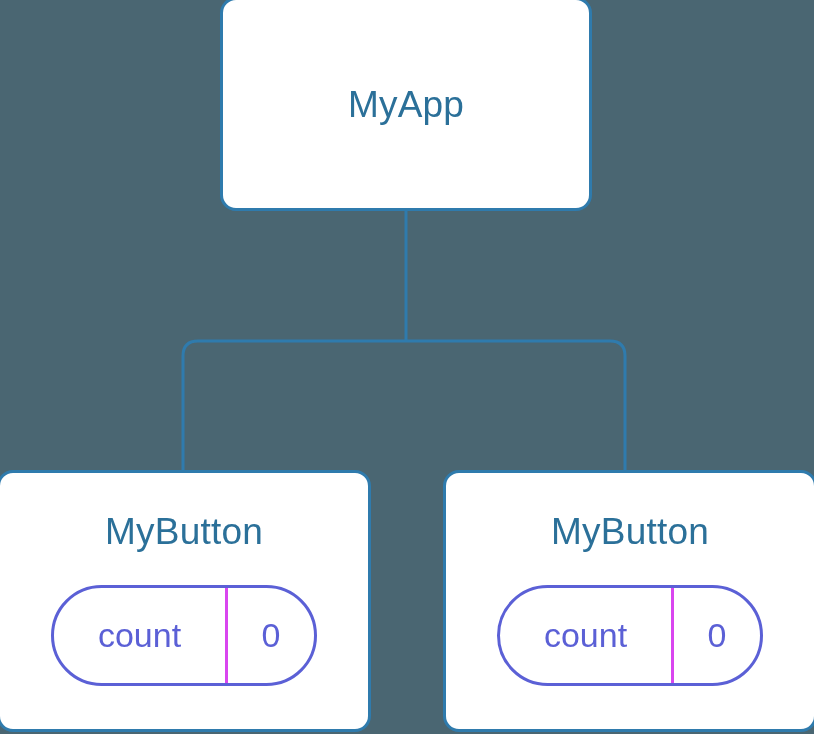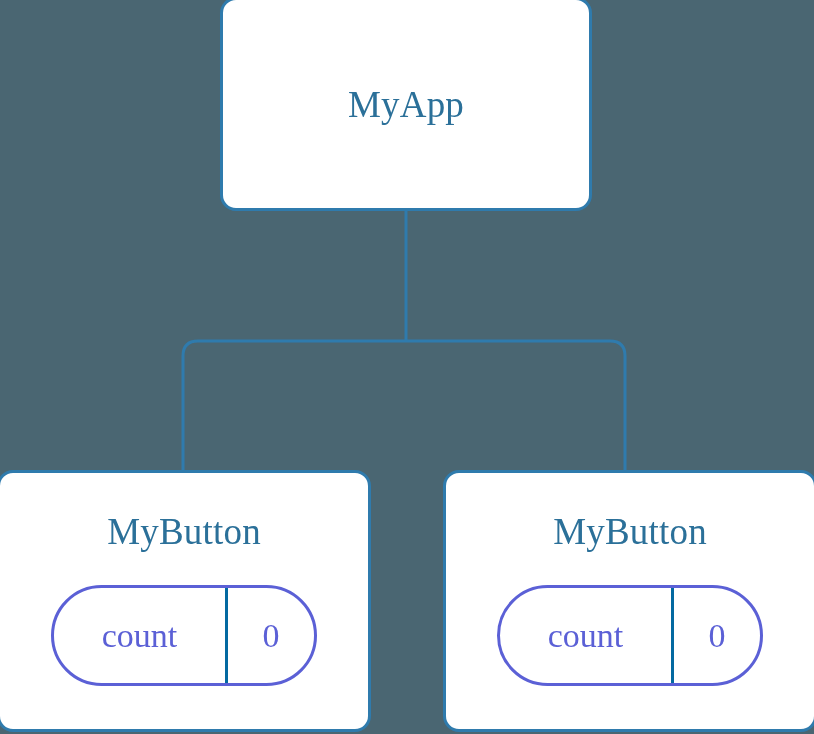--- a/index.html
+++ b/index.html
@@ -7,21 +7,21 @@
     margin: 0;
     padding: 0;
     background: #4a6672;
   }
   #stage {
     position: relative;
     width: 814px;
     height: 734px;
     background: #4a6672;
     overflow: hidden;
-    font-family: Liberation Serif, serif;
+    font-family: Liberation Sans, sans-serif;
   }
   #edges {
     position: absolute;
     left: 0;
     top: 0;
     width: 814px;
     height: 734px;
     pointer-events: none;
   }
   .node {
@@ -74,21 +74,21 @@
     background: #ffffff;
     overflow: hidden;
   }
   .prop-key {
     flex: 0 0 174px;
     display: flex;
     align-items: center;
     justify-content: center;
     color: #5b60d6;
     font-size: 34px;
-    border-right: 3px solid #0369a1;
+    border-right: 3px solid #d946ef;
     box-sizing: border-box;
   }
   .prop-val {
     flex: 1 1 auto;
     display: flex;
     align-items: center;
     justify-content: center;
     color: #5b60d6;
     font-size: 34px;
   }

